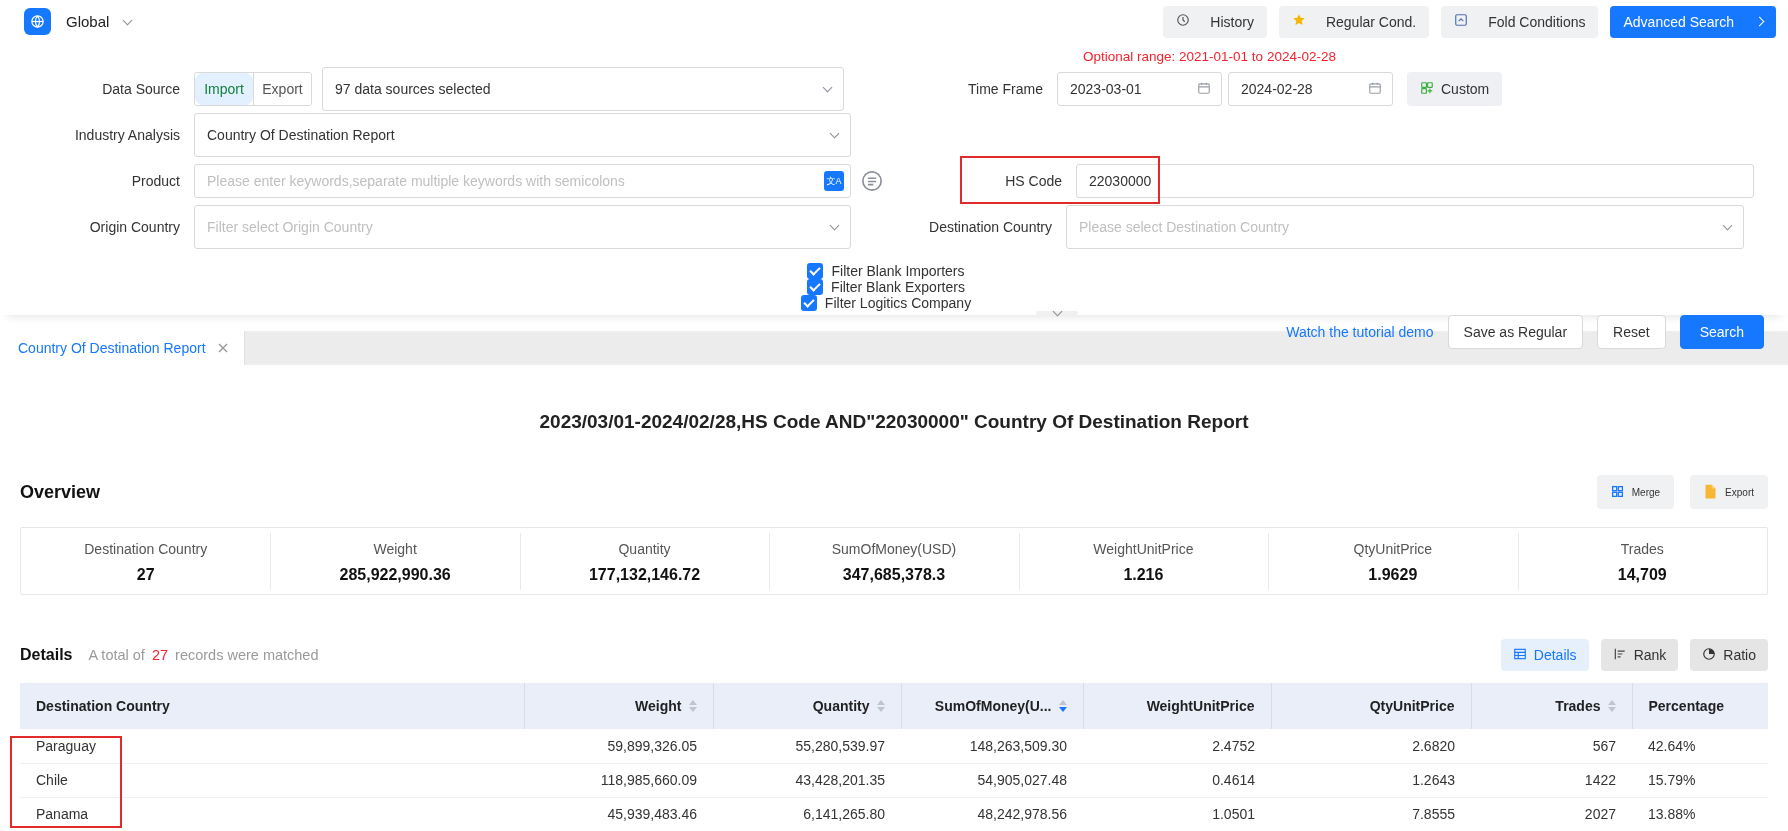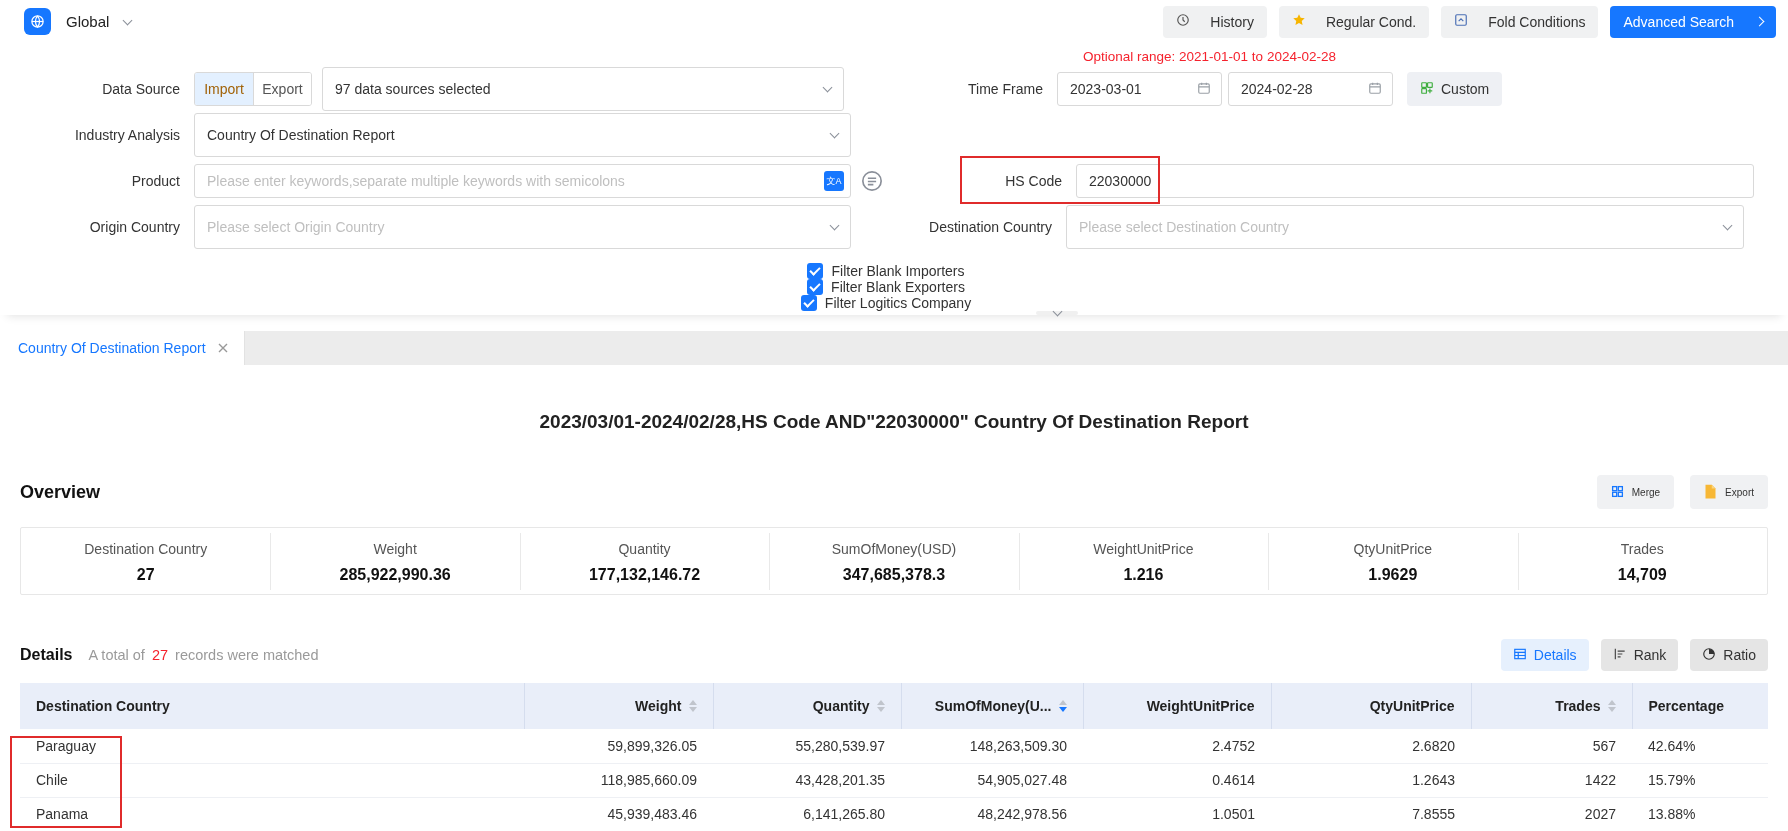--- a/index.html
+++ b/index.html
@@ -21,21 +21,21 @@
   
   .form { position:relative; padding:28px 24px 16px 24px; box-shadow:0 8px 9px -7px rgba(0,0,0,.12); }
   .optional-range { position:absolute; left:1083px; top:6px; font-size:13.5px; color:#f5222d; }
   .frow { display:flex; align-items:center; height:36px; margin-bottom:10px; }
   .frow.last { margin-top:18px; margin-bottom:0; }
   .flabel { width:170px; text-align:right; padding-right:14px; flex:none; color:#333; }
   .flabel.mid { width:213px; }
   .flabel.mid2 { width:204px; margin-left:0; }
   .seg { display:flex; border:1px solid #d9d9d9; border-radius:3px; overflow:hidden; height:34px; }
   .seg-btn { width:58px; display:flex; align-items:center; justify-content:center; background:#fff; color:#555; cursor:pointer; }
-  .seg-btn.active { background:#e3f0ff; color:#a16207; }
+  .seg-btn.active { background:#e3f0ff; color:#15803d;border-radius:8px; }
   .seg-btn + .seg-btn { border-left:1px solid #d9d9d9; }
   .select { height:44px; border:1px solid #d9d9d9; border-radius:3px; background:#fff; display:flex; align-items:center; padding:0 12px; cursor:pointer; }
   .select .val { flex:1; color:#333; }
   .select .val.ph { color:#bfbfbf; }
   .txt { height:34px; border:1px solid #d9d9d9; border-radius:3px; padding:0 36px 0 12px; font-size:14px; font-family:inherit; color:#333; width:100%; }
   .txt::placeholder { color:#bfbfbf; }
   .txt.hs { padding-right:12px; }
   .inp-wrap { position:relative; }
   .translate-badge { position:absolute; right:7px; top:7px; width:20px; height:20px; background:#1677ff; border-radius:3px; color:#fff; font-size:9px; display:flex; align-items:center; justify-content:center; cursor:pointer; }
   .circ-icon { margin-left:10px; display:flex; align-items:center; cursor:pointer; }
@@ -190,21 +190,21 @@
           <path d="M7.5 9h9M7.5 12.5h9M7.5 16h6"></path>
         </svg>
     </span>
     <div class="flabel mid2" style="width:193px;">HS Code</div>
     <input class="txt hs" style="width: 678px;" value="22030000">
   </div>
 
   <div class="frow">
     <div class="flabel">Origin Country</div>
     <div class="select" style="width:657px;">
-      <span class="val ph">Please select Origin Country</span>
+      <span class="val ph">Filter select Origin Country</span>
       <i class="chev"></i>
     </div>
     <div class="flabel mid2" style="width:215px;">Destination Country</div>
     <div class="select" style="width:678px;">
       <span class="val ph">Please select Destination Country</span>
       <i class="chev"></i>
     </div>
   </div>
 
   <div class="frow last" style="padding-left:8px;flex-direction:column;">
@@ -216,20 +216,26 @@
       <span class="cb"></span>
       <span>Filter Blank Exporters</span>
     </div>
     <div class="cb-item">
       <span class="cb"></span>
       <span>Filter Logitics Company</span>
     </div>
     <button class="collapse-pill">
       <i class="chev"></i>
     </button>
+    <div class="form-actions">
+      <span class="link">Watch the tutorial demo</span>
+      <button class="btn">Save as Regular</button>
+      <button class="btn">Reset</button>
+      <button class="btn primary">Search</button>
+    </div>
   </div>
 </section>
 
 <div class="tabbar">
   <div class="tab">
     <span>Country Of Destination Report</span>
     <span class="tab-close">
       <svg width="10" height="10" viewBox="0 0 10 10" stroke="#999" stroke-width="1.4">
           <path d="M1 1l8 8M9 1l-8 8"></path>
         </svg>

